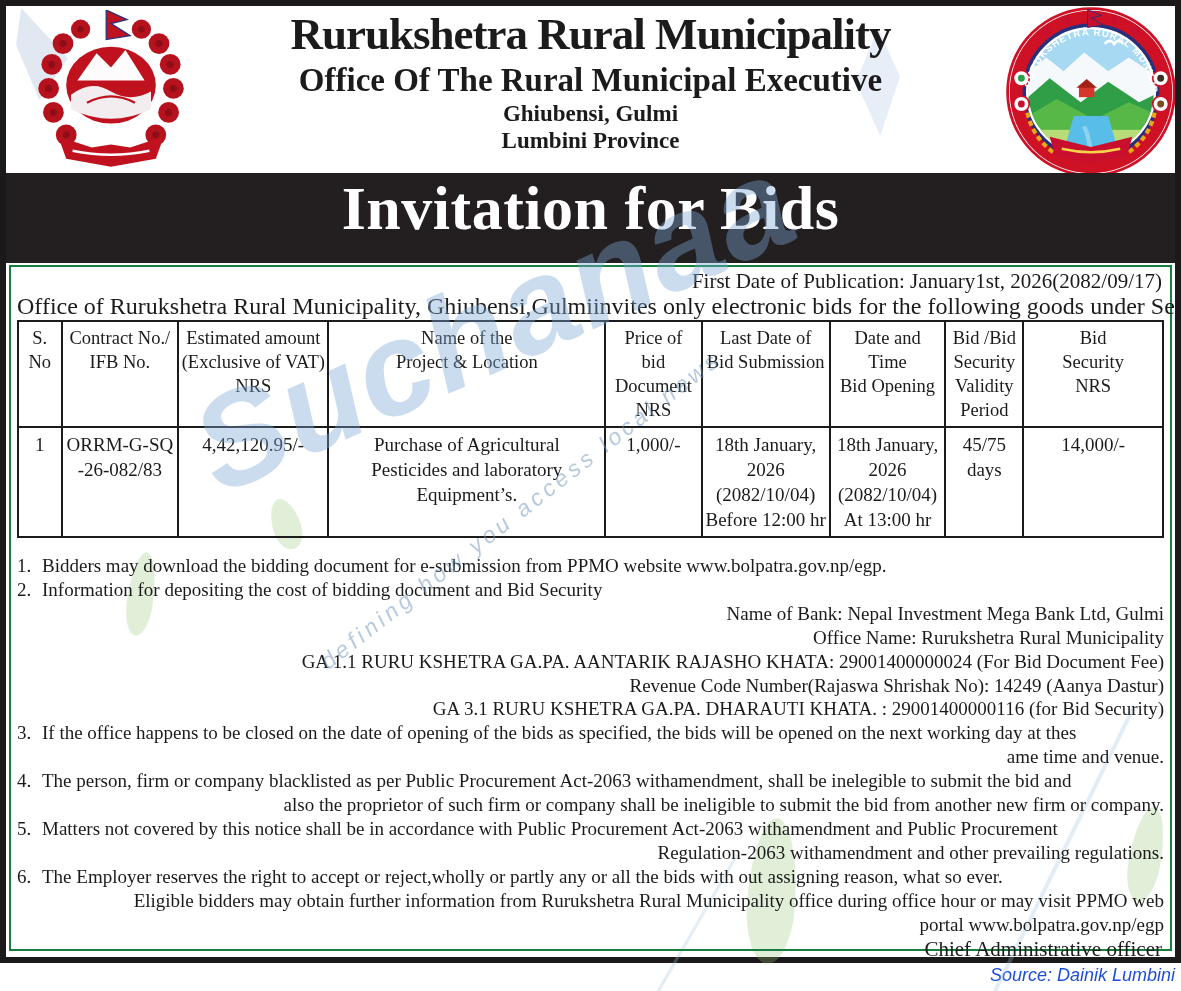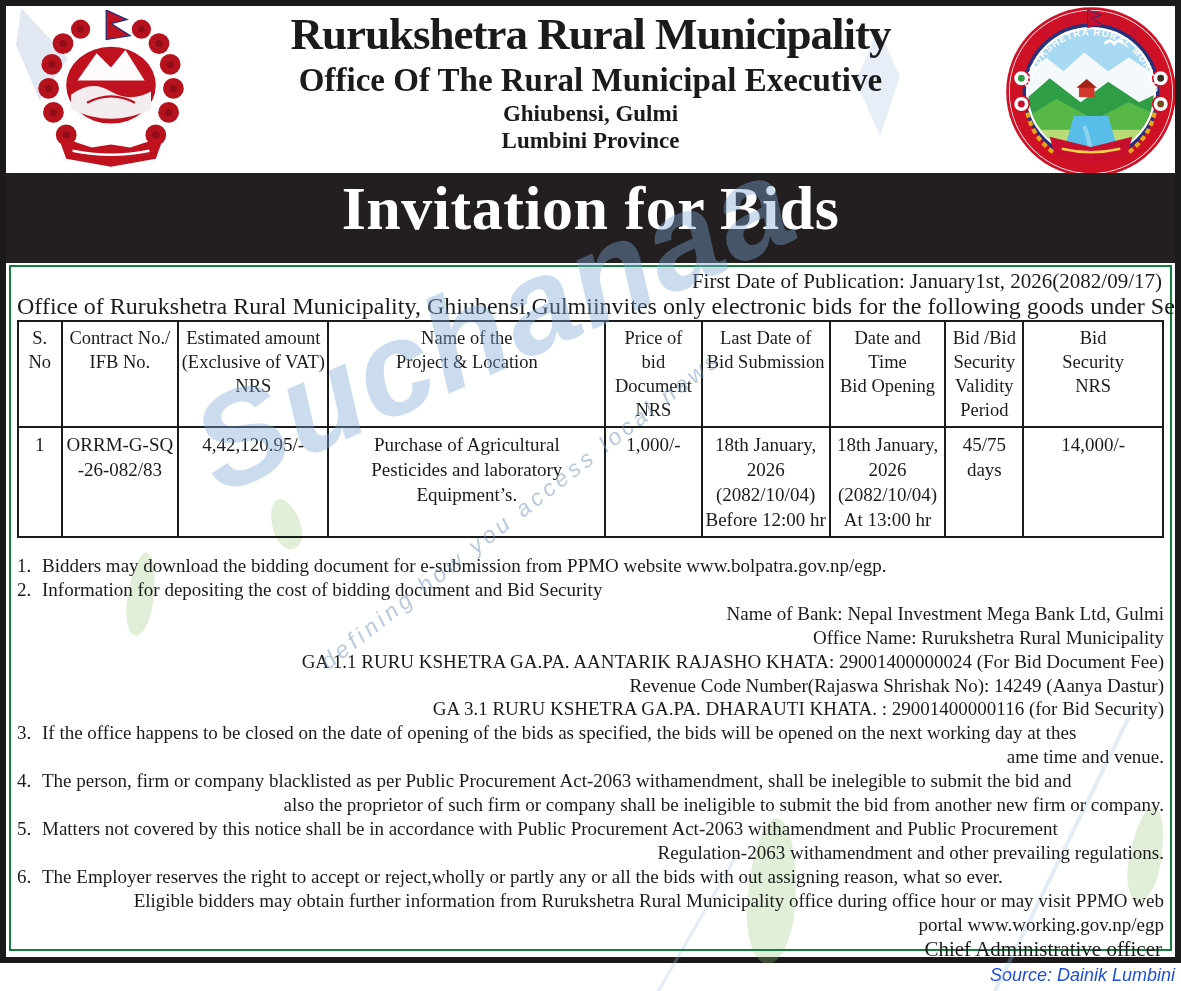--- a/index.html
+++ b/index.html
@@ -266,21 +266,21 @@
             <div class="t-line t-first"><span class="t-num">4.</span>The person, firm or company blacklisted as per Public Procurement Act-2063 withamendment, shall be inelegible to submit the bid and</div>
             <div class="t-line t-cont">also the proprietor of such firm or company shall be ineligible to submit the bid from another new firm or company.</div>
           </div>
           <div>
             <div class="t-line t-first"><span class="t-num">5.</span>Matters not covered by this notice shall be in accordance with Public Procurement Act-2063 withamendment and Public Procurement</div>
             <div class="t-line t-cont">Regulation-2063 withamendment and other prevailing regulations.</div>
           </div>
           <div>
             <div class="t-line t-first"><span class="t-num">6.</span>The Employer reserves the right to accept or reject,wholly or partly any or all the bids with out assigning reason, what so ever.</div>
             <div class="t-line t-cont">Eligible bidders may obtain further information from Rurukshetra Rural Municipality office during office hour or may visit PPMO web</div>
-            <div class="t-line t-cont">portal  www.working.gov.np/egp</div>
+            <div class="t-line t-cont">portal  www.bolpatra.gov.np/egp</div>
           </div>
         </div>
 
       <div class="signature">Chief Administrative officer</div>
     </div>
   </div>
 
   <div class="source">Source: Dainik Lumbini</div>
 </div>
 

